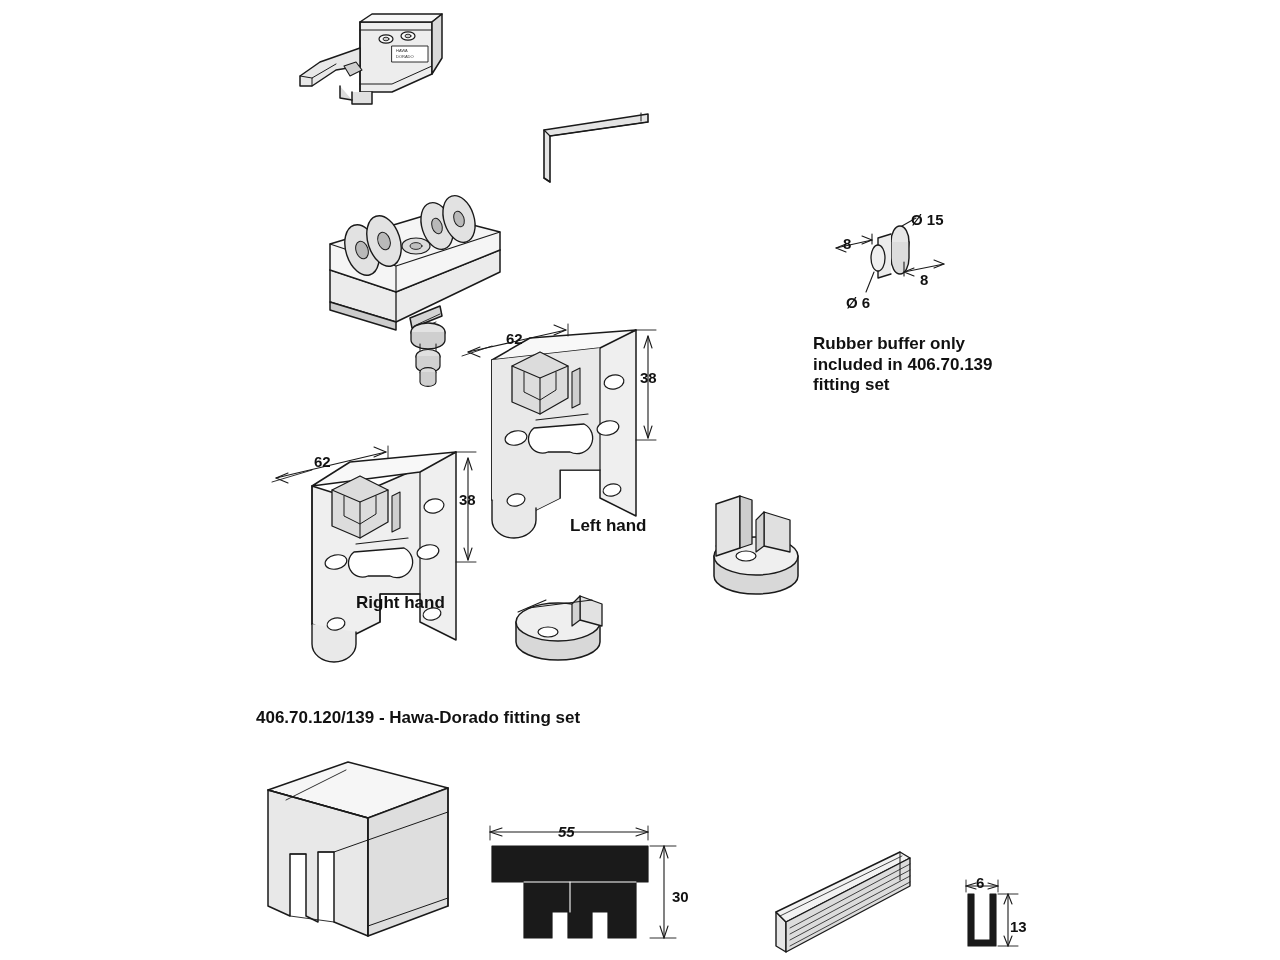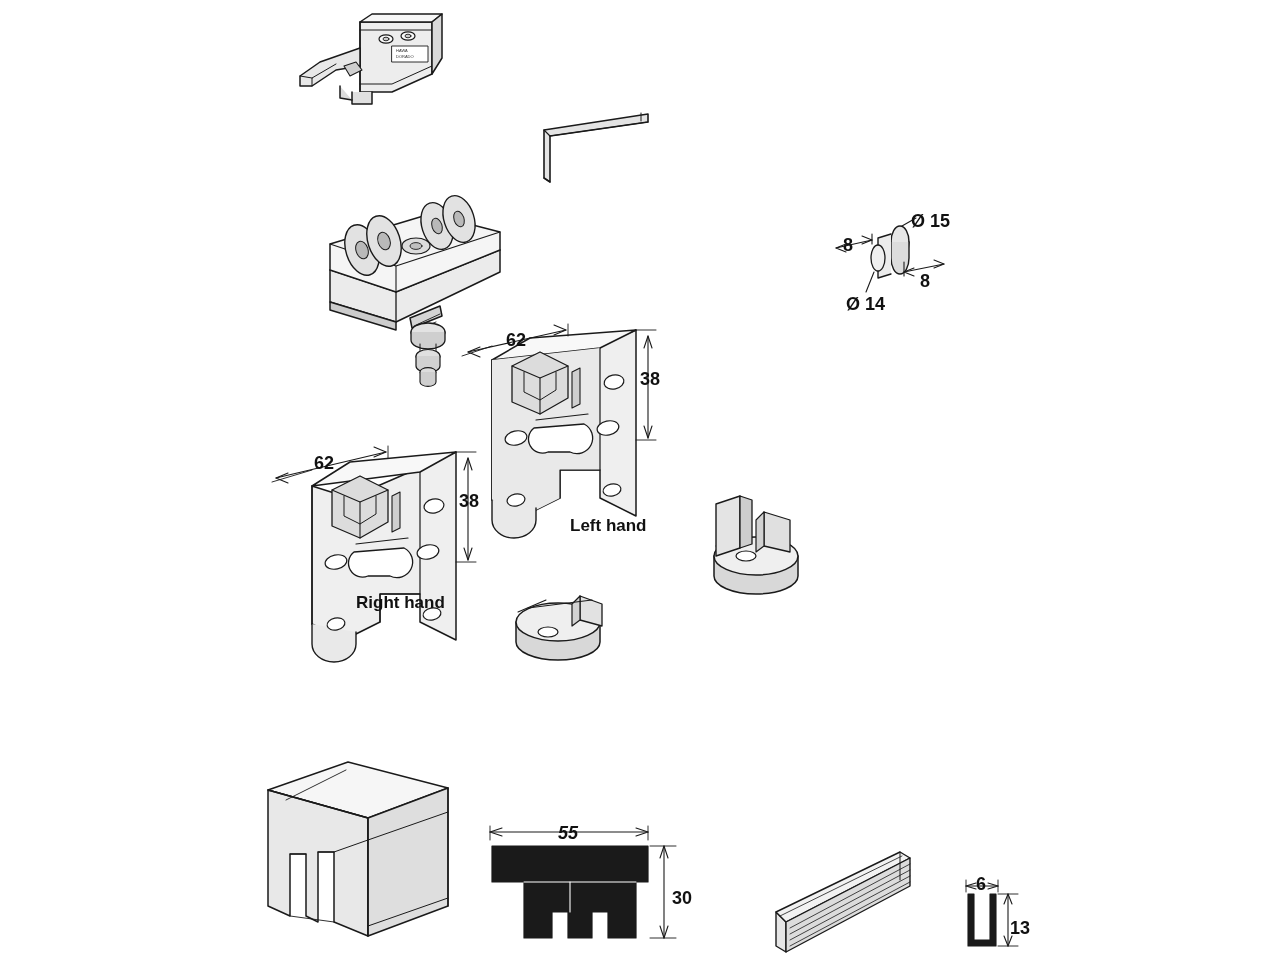--- a/index.html
+++ b/index.html
@@ -32,21 +32,21 @@
     font-family: "Liberation Sans", sans-serif;
     font-weight: bold;
     color: #111111;
     white-space: pre;
     line-height: 1.22;
   }
   .dim {
     position: absolute;
     font-family: "Liberation Sans", sans-serif;
     font-weight: bold;
-    font-size: 18px;
+    font-size: 15px;
     color: #111111;
     white-space: pre;
   }
   .t-hand { font-size: 17px; }
   .t-note { font-size: 17px; }
   .t-caption { font-size: 17px; }
   .t-micro {
     position: absolute;
     font-family: "Liberation Sans", sans-serif;
     font-size: 4px;
@@ -351,23 +351,27 @@
 
   <div class="dim" style="left:314px; top:453px;">62</div>
   <div class="dim" style="left:459px; top:491px;">38</div>
 
   <div class="lbl t-hand" style="left:570px; top:468px;margin-top:48px;">Left hand</div>
   <div class="lbl t-hand" style="left:356px; top:593px;">Right hand</div>
 
   <div class="dim" style="left:911px; top:211px;">Ø 15</div>
   <div class="dim" style="left:843px; top:235px;">8</div>
   <div class="dim" style="left:920px; top:271px;">8</div>
-  <div class="dim" style="left:846px; top:294px;">Ø 14</div>
-
-
+  <div class="dim" style="left:846px; top:294px;">Ø 6</div>
+
+  <div class="lbl t-note" style="left:813px; top:334px;">Rubber buffer only
+included in 406.70.139
+fitting set</div>
+
+  <div class="lbl t-caption" style="left:256px; top:708px;">406.70.120/139 - Hawa-Dorado fitting set</div>
 
   <div class="dim" style="left:558px; top:823px;font-style:italic;">55</div>
   <div class="dim" style="left:672px; top:888px;">30</div>
 
   <div class="dim" style="left:976px; top:874px;">6</div>
   <div class="dim" style="left:1010px; top:918px;">13</div>
 
 </div>
 
 </body></html>

